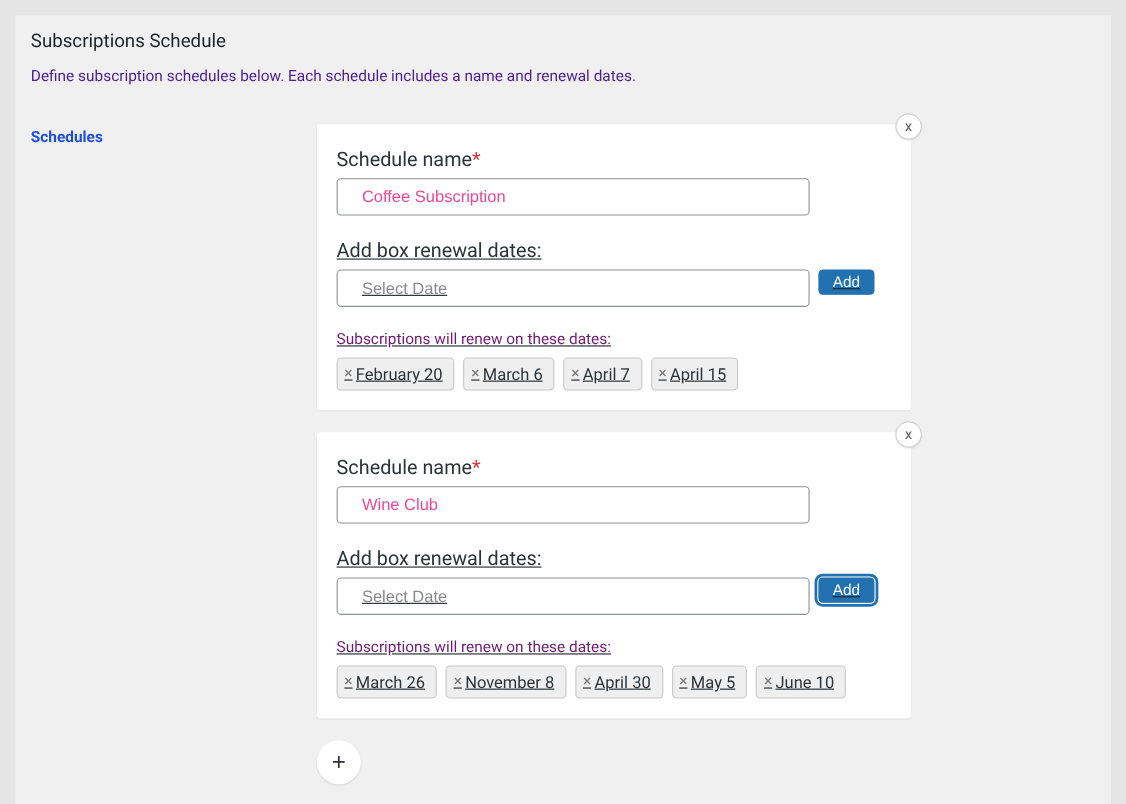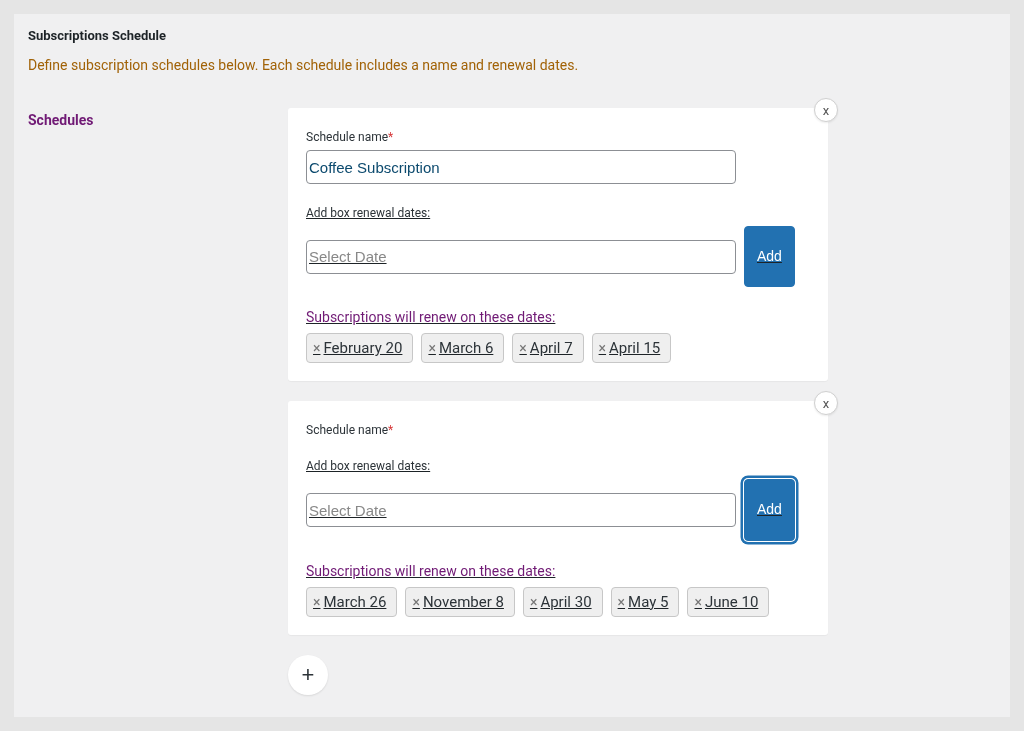--- a/index.html
+++ b/index.html
@@ -17,45 +17,45 @@
     }
 
     .panel {
       background: #f0f0f1;
       padding: 14px 14px 22px 14px;
       min-height: 700px;
       position: relative;
     }
 
     h2.page-title {
-      font-size: 13px;
-      font-weight: 700;
+      font-size: 17px;
+      font-weight: 400;
       color: #1d2327;
       margin-bottom: 12px;
     }
 
     p.description {
       font-size: 14px;
-      color: #a16207;
+      color: #4c1d95;
       line-height: 1.5;
       margin-bottom: 2px;
     }
 
     .form-area {
       display: flex;
       margin-top: 32px;
       gap: 20px;
     }
 
     .form-label-col {
       width: 240px;
       flex: 0 0 240px;
       font-weight: 700;
       font-size: 14px;
-      color: #701a75;
+      color: #1d4ed8;
       padding-top: 4px;
     }
 
     .form-content-col {
       flex: 0 0 540px;
     }
 
     .schedule-card {
       background: #fff;
       border-radius: 3px;
@@ -79,57 +79,57 @@
       justify-content: center;
       cursor: pointer;
       font-size: 13px;
       line-height: 1;
       color: #555;
       box-shadow: 0 1px 2px rgba(0,0,0,0.08);
     }
 
     label.field-label {
       display: block;
-      font-size: 12px;
+      font-size: 18px;
       color: #2c3338;
       margin-bottom: 6px;
     }
 
     label.field-label .req {
       color: #d63638;
     }
 
     input.text-input {
       width: 430px;
       max-width: 100%;
       height: 34px;
-      padding: 4px 2px;
+      padding: 4px 22px;
       border: 1px solid #8c8f94;
       border-radius: 4px;
       font-size: 15px;
-      color: #0c4a6e;
+      color: #ec4899;
       background: #fff;
     }
 
     input.text-input::placeholder {
       color: #888;
     }
 
     .date-row {
       display: flex;
-      align-items: center;
+      align-items: flex-start;
       gap: 8px;
       margin-top: 6px;
     }
 
     .btn-primary {
       background: #2271b1;
       color: #fff;
       border: 1px solid #2271b1;
-      padding: 22px 12px;
+      padding: 3px 12px;
       font-size: 14px;
       border-radius: 4px;
       cursor: pointer;
       line-height: 1.1;
     }
 
     .btn-primary.focused {
       outline: 2px solid #2271b1;
       outline-offset: 1px;
       box-shadow: 0 0 0 1.5px #fff, 0 0 0 3.5px #2271b1;
@@ -225,21 +225,21 @@
                 <span>April 7</span>
               </span>
               <span class="chip">
                 <span class="chip-x">×</span>
                 <span>April 15</span>
               </span>
             </div>
           </div></div>
         <div class="schedule-card"><div class="close-btn">
             <span>x</span>
-          </div><label class="field-label"><span>Schedule name</span><span class="req">*</span></label><div class="section-gap">
+          </div><label class="field-label"><span>Schedule name</span><span class="req">*</span></label><input type="text" class="text-input" value="Wine Club" style=""><div class="section-gap">
             <label class="field-label">Add box renewal dates:</label>
             <div class="date-row">
               <input type="text" class="text-input" placeholder="Select Date" style="">
               <button class="btn-primary focused">Add</button>
             </div>
           </div><div class="section-gap">
             <div class="renew-label">Subscriptions will renew on these dates:</div>
             <div class="chips">
               <span class="chip">
                 <span class="chip-x">×</span>

